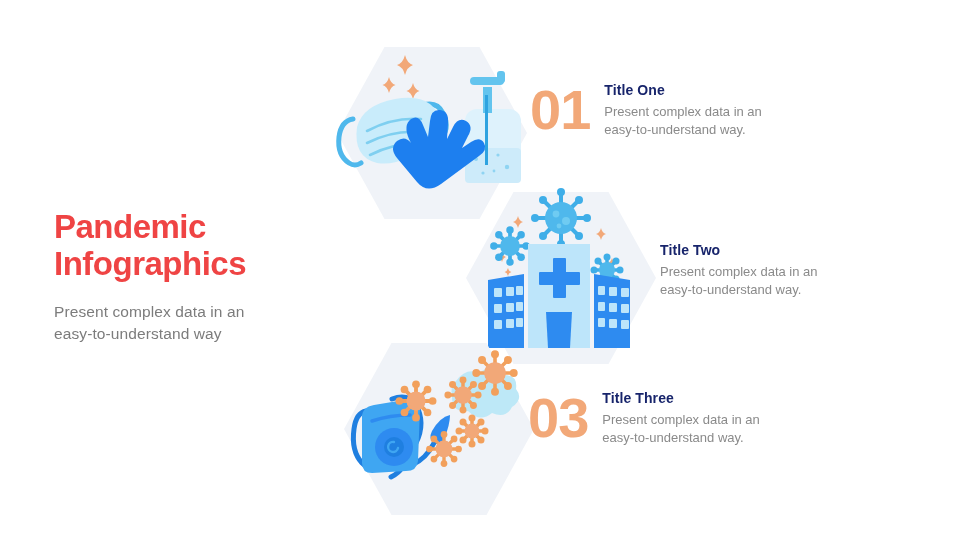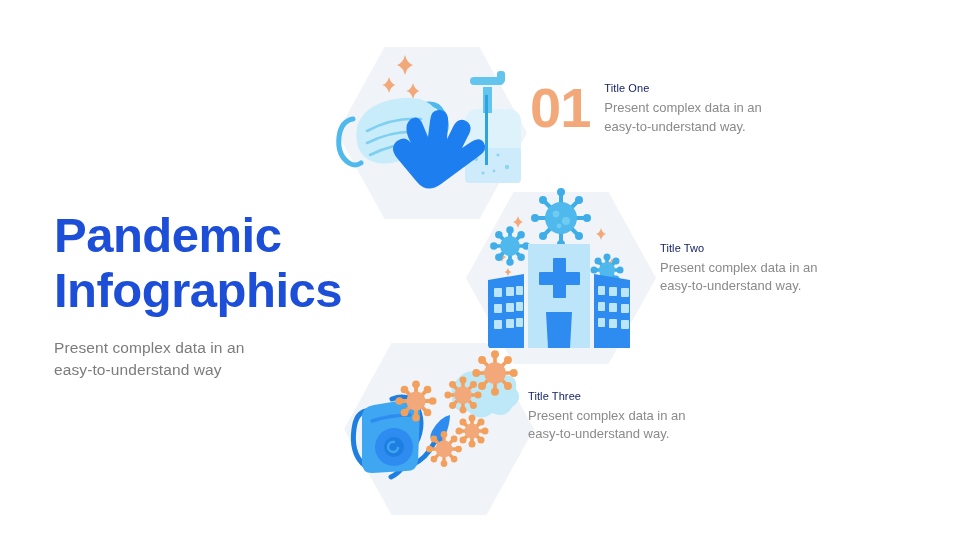--- a/index.html
+++ b/index.html
@@ -25,24 +25,24 @@
 
   
   .title-block {
     position: absolute;
     left: 54px;
     top: 208px;
     width: 300px;
   }
   .main-title {
     font-family: "Liberation Sans", sans-serif;
-    font-size: 49px;
+    font-size: 33px;
     line-height: 1.13;
     font-weight: bold;
-    color: #1d4ed8;
+    color: #ef4444;
     letter-spacing: -0.5px;
     margin: 0;
     white-space: pre-line;
   }
   .main-subtitle {
     margin: 18px 0 0 0;
     font-size: 15.5px;
     line-height: 1.45;
     color: #7c7c7c;
     white-space: pre-line;
@@ -84,22 +84,22 @@
   .item-num {
     font-size: 56px;
     font-weight: bold;
     color: #F2A878;
     letter-spacing: -1px;
     line-height: 1;
     margin-right: 14px;
   }
   .item-text { padding-top: 2px; }
   .item-title {
-    font-size: 11px;
-    font-weight: normal;
+    font-size: 14px;
+    font-weight: bold;
     color: #17246B;
     margin: 0 0 5px 0;
     letter-spacing: 0.1px;
   }
   .item-desc {
     font-size: 13px;
     line-height: 1.42;
     color: #8a8a8a;
     margin: 0;
     white-space: pre-line;
@@ -443,20 +443,21 @@
 
   <div class="item" id="item2">
     <div class="item-text">
       <p class="item-title">Title Two</p>
       <p class="item-desc">Present complex data in an
 easy-to-understand way.</p>
     </div>
   </div>
 
   <div class="item" id="item3">
+    <div class="item-num">03</div>
     <div class="item-text">
       <p class="item-title">Title Three</p>
       <p class="item-desc">Present complex data in an
 easy-to-understand way.</p>
     </div>
   </div>
 
 </div>
 
 </body></html>

